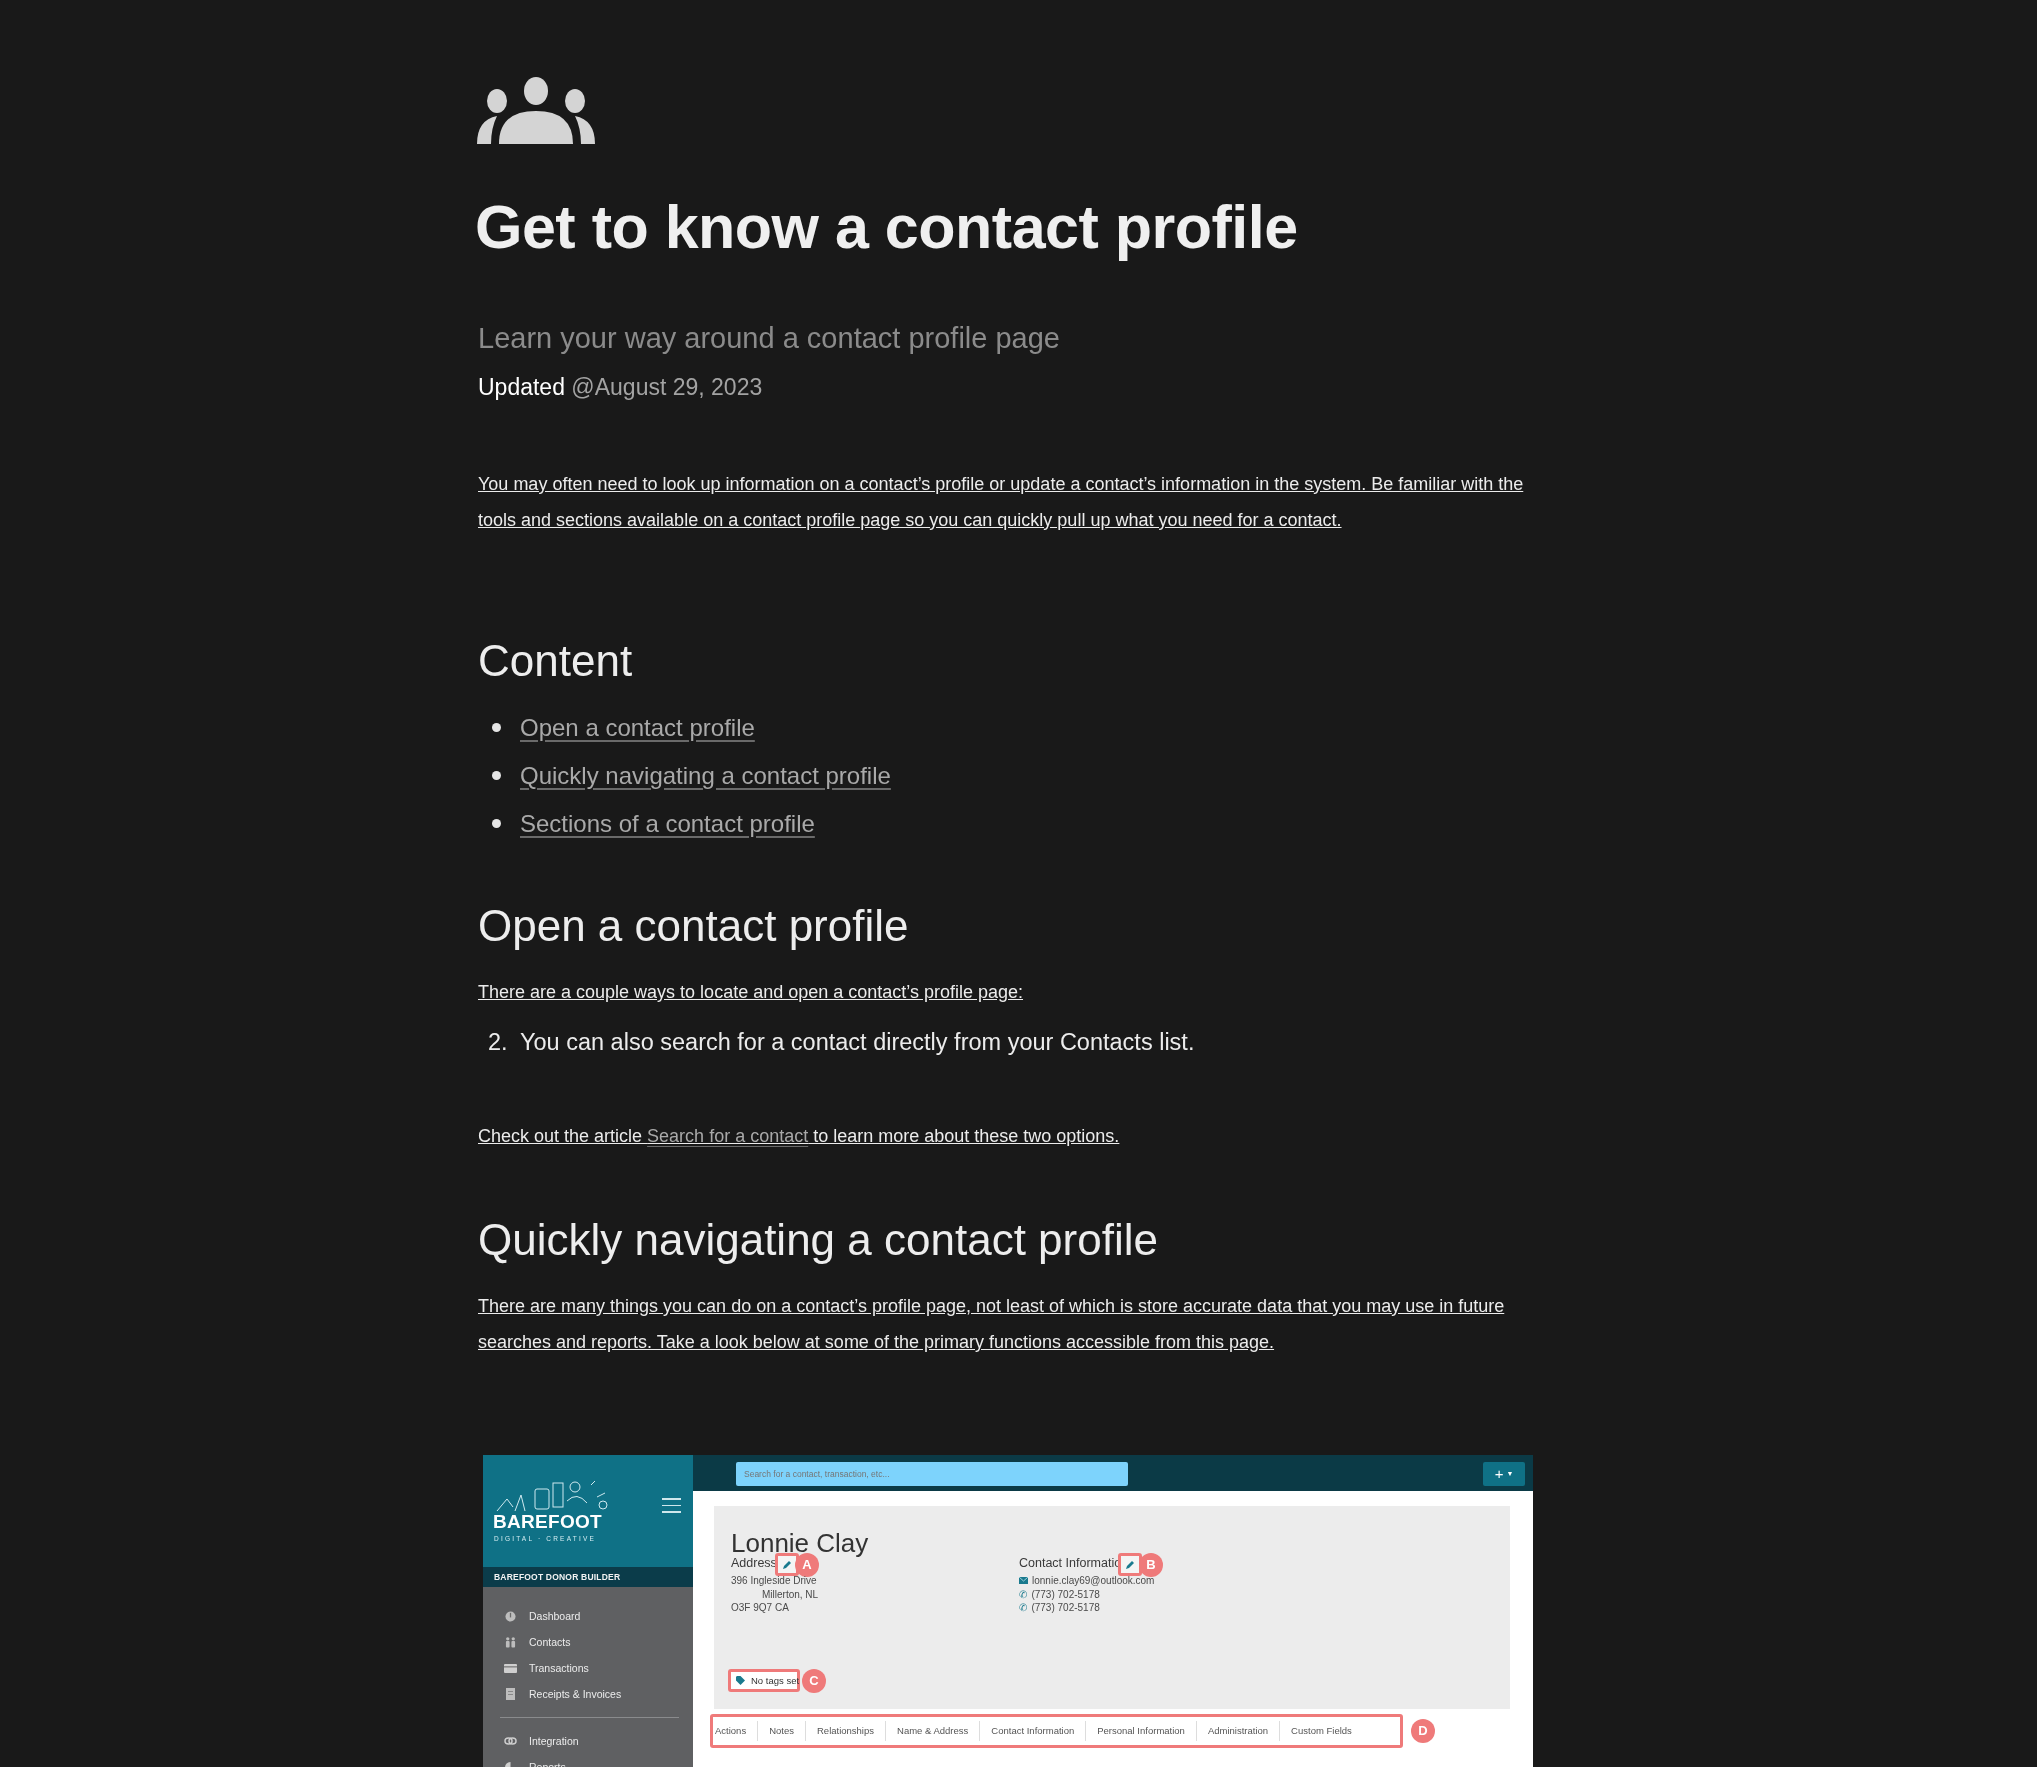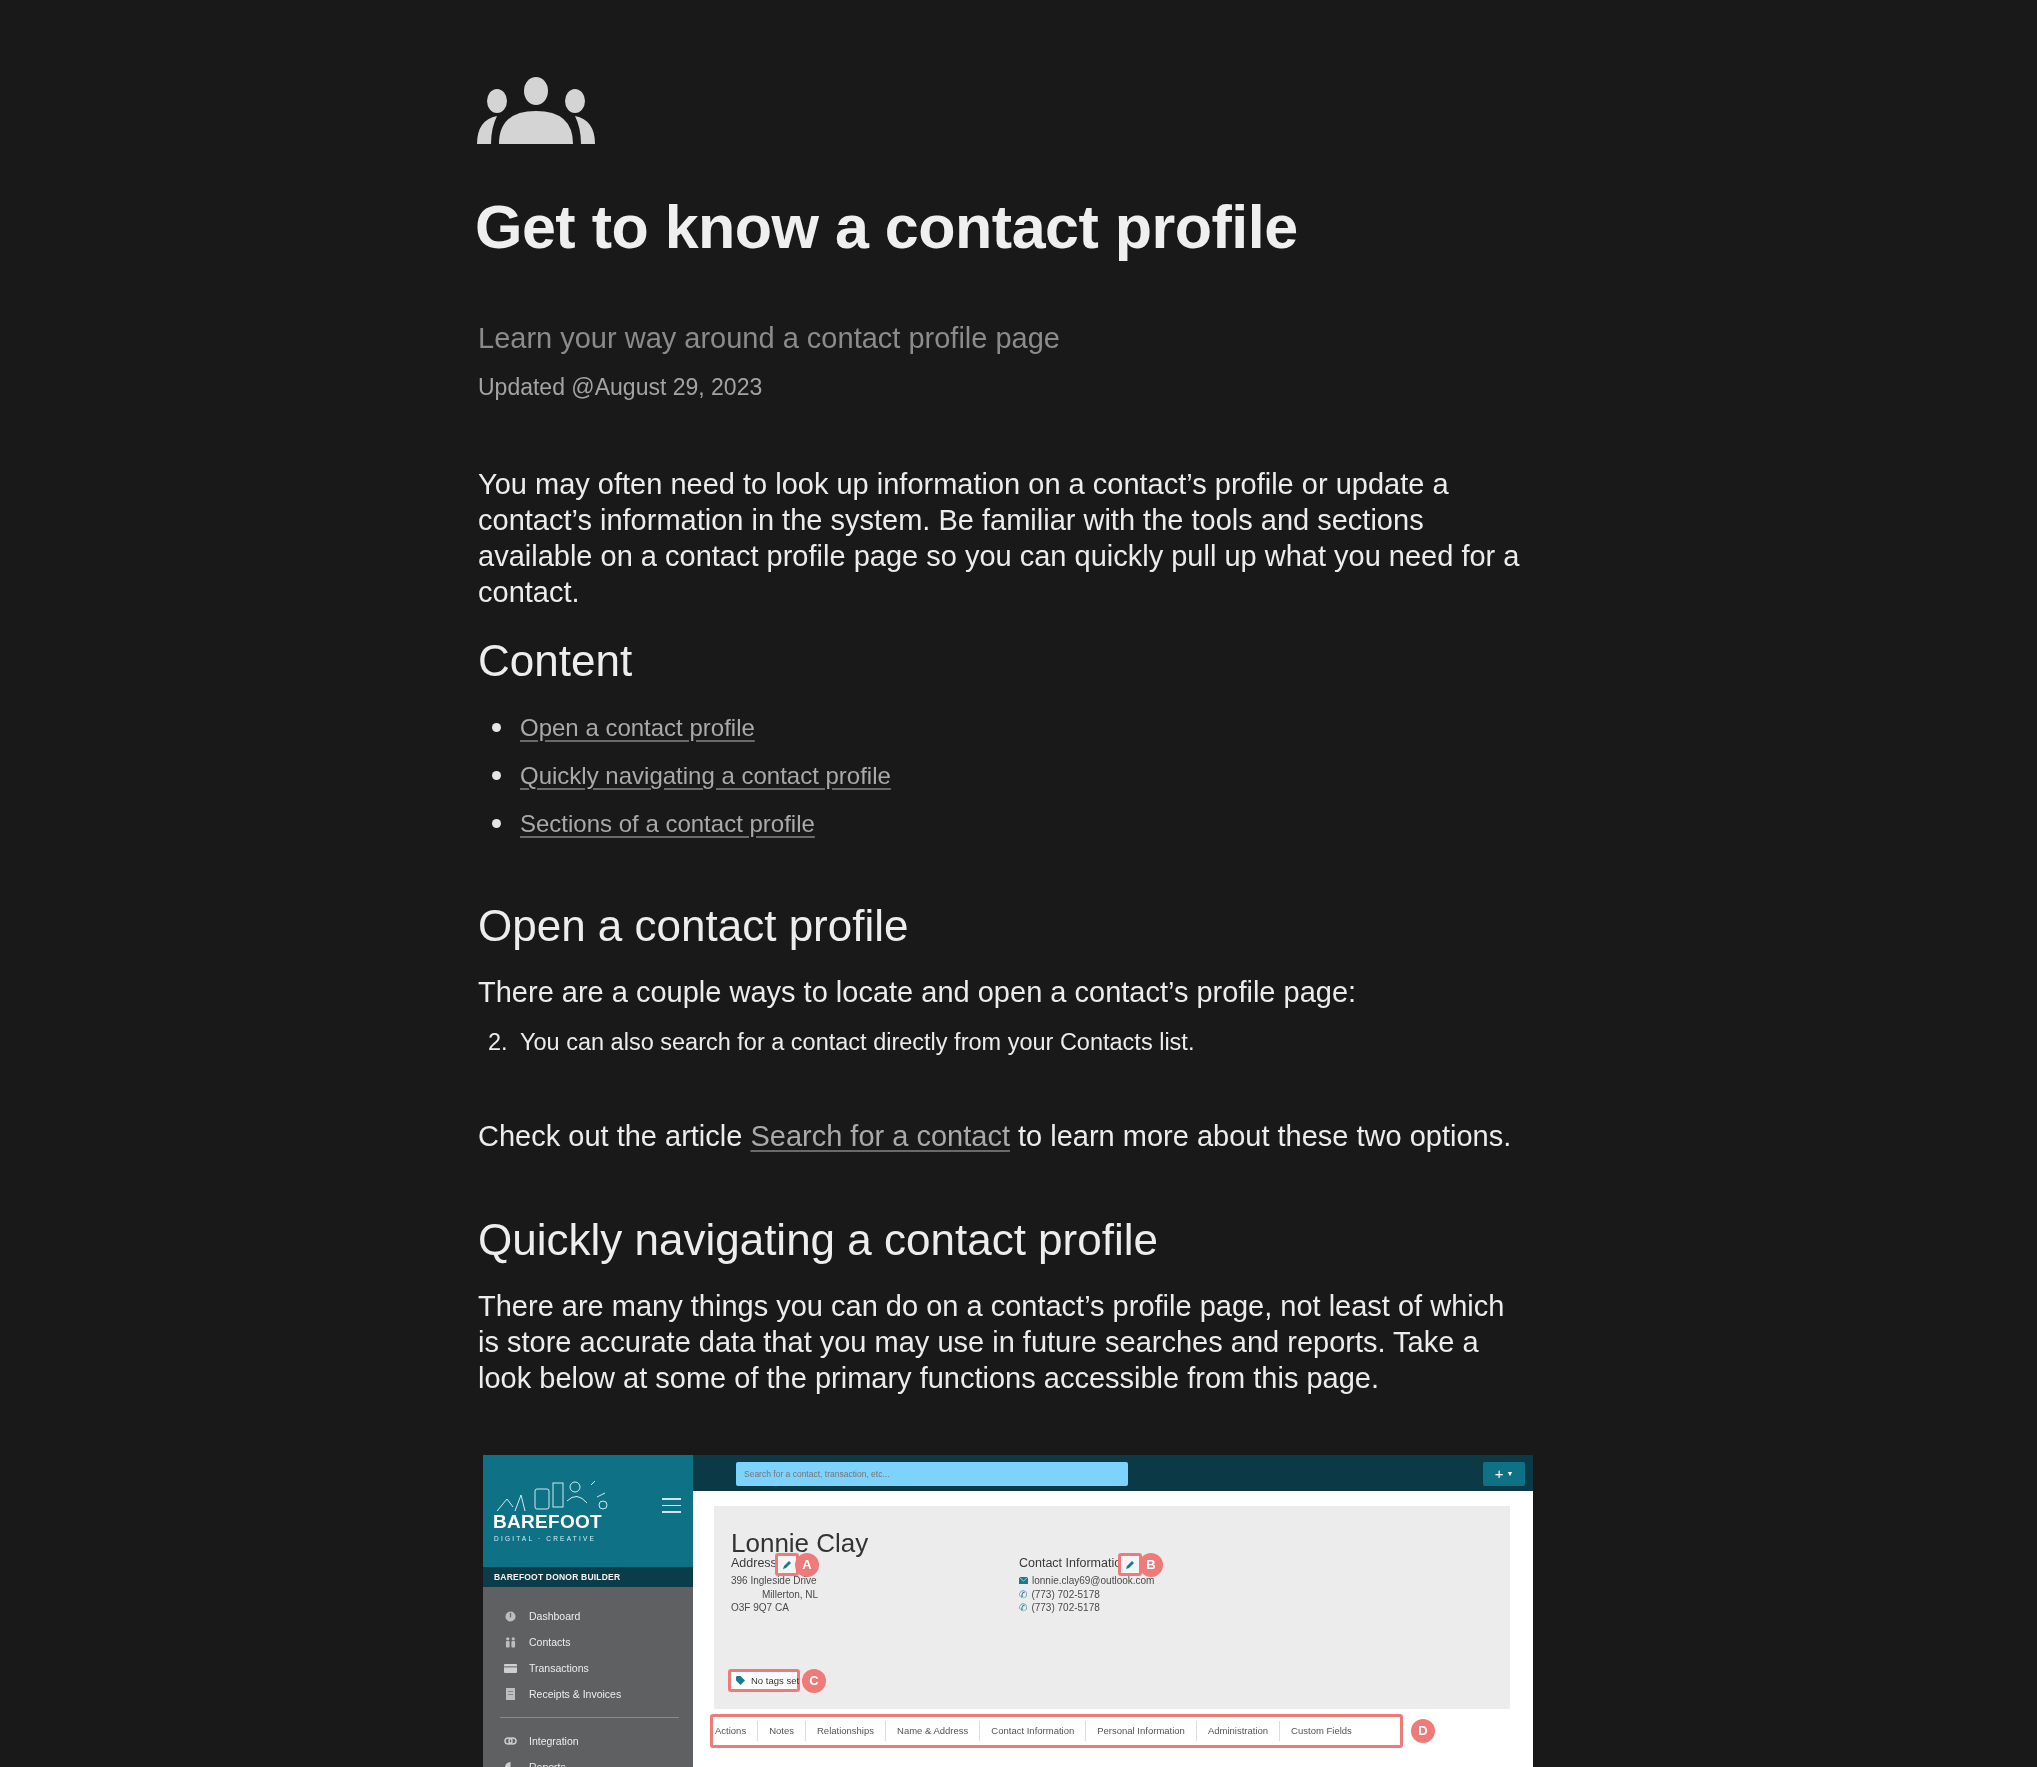--- a/index.html
+++ b/index.html
@@ -3,24 +3,24 @@
 <meta charset="utf-8">
 <style>
   * { box-sizing: border-box; margin: 0; padding: 0; }
   html, body { width: 2037px; height: 1767px; overflow: hidden; }
   body { background: #191919; color: #e6e6e6; font-family: "Liberation Sans", sans-serif; position: relative; }
 
   .page-icon { position: absolute; left: 477px; top: 76px; width: 118px; height: 68px; }
   .title { position: absolute; left: 475px; top: 192px; font-size: 61px; font-weight: 700; color: #efefef; letter-spacing: -0.5px; white-space: nowrap; }
   .subtitle { position: absolute; left: 478px; top: 322px; font-size: 29px; color: #8b8b8b; white-space: nowrap; }
   .updated { position: absolute; left: 478px; top: 374px; font-size: 23px; white-space: nowrap; }
-  .updated .lbl { color: #a3a3a3; }
+  .updated .lbl { color: #ffffff; }
   .updated .date { color: #a3a3a3; }
 
-  .para { position: absolute; left: 478px; width: 1060px; font-size: 29px; line-height: 36px; color: #ececec; }
+  .para { position: absolute; left: 478px; width: 1060px; font-size: 18px; line-height: 36px; color: #ececec; text-decoration: underline; }
   .h2 { position: absolute; left: 478px; font-size: 44px; font-weight: 400; color: #ededed; white-space: nowrap; }
   .link { color: #a9a9a9; text-decoration: underline; text-decoration-color: #6a6a6a; text-underline-offset: 4px; cursor: pointer; }
 
   .toc { position: absolute; left: 478px; top: 708px; list-style: none; }
   .toc li { position: relative; height: 48px; font-size: 24px; padding-left: 42px; line-height: 40px; }
   .toc li::before { content: ""; position: absolute; left: 14px; top: 15px; width: 9px; height: 9px; border-radius: 50%; background: #e6e6e6; }
 
   .olist { position: absolute; left: 478px; top: 1024px; list-style: none; }
   .olist li { height: 48px; font-size: 23.5px; line-height: 36px; color: #ececec; white-space: nowrap; }
   .olist .num { display: inline-block; width: 42px; padding-left: 10px; }

